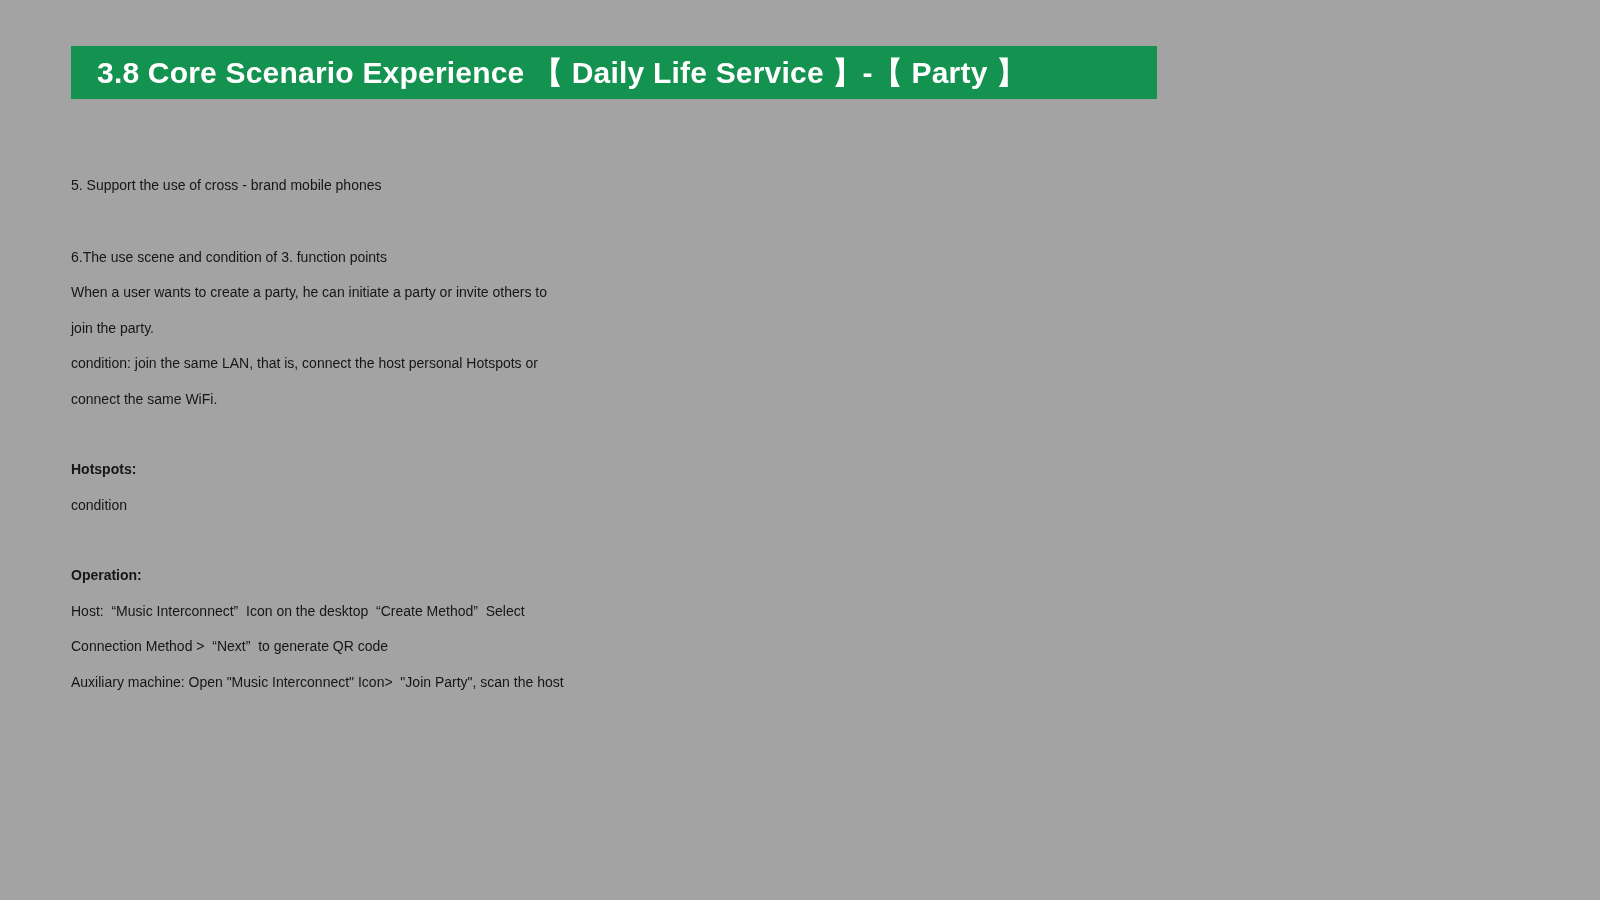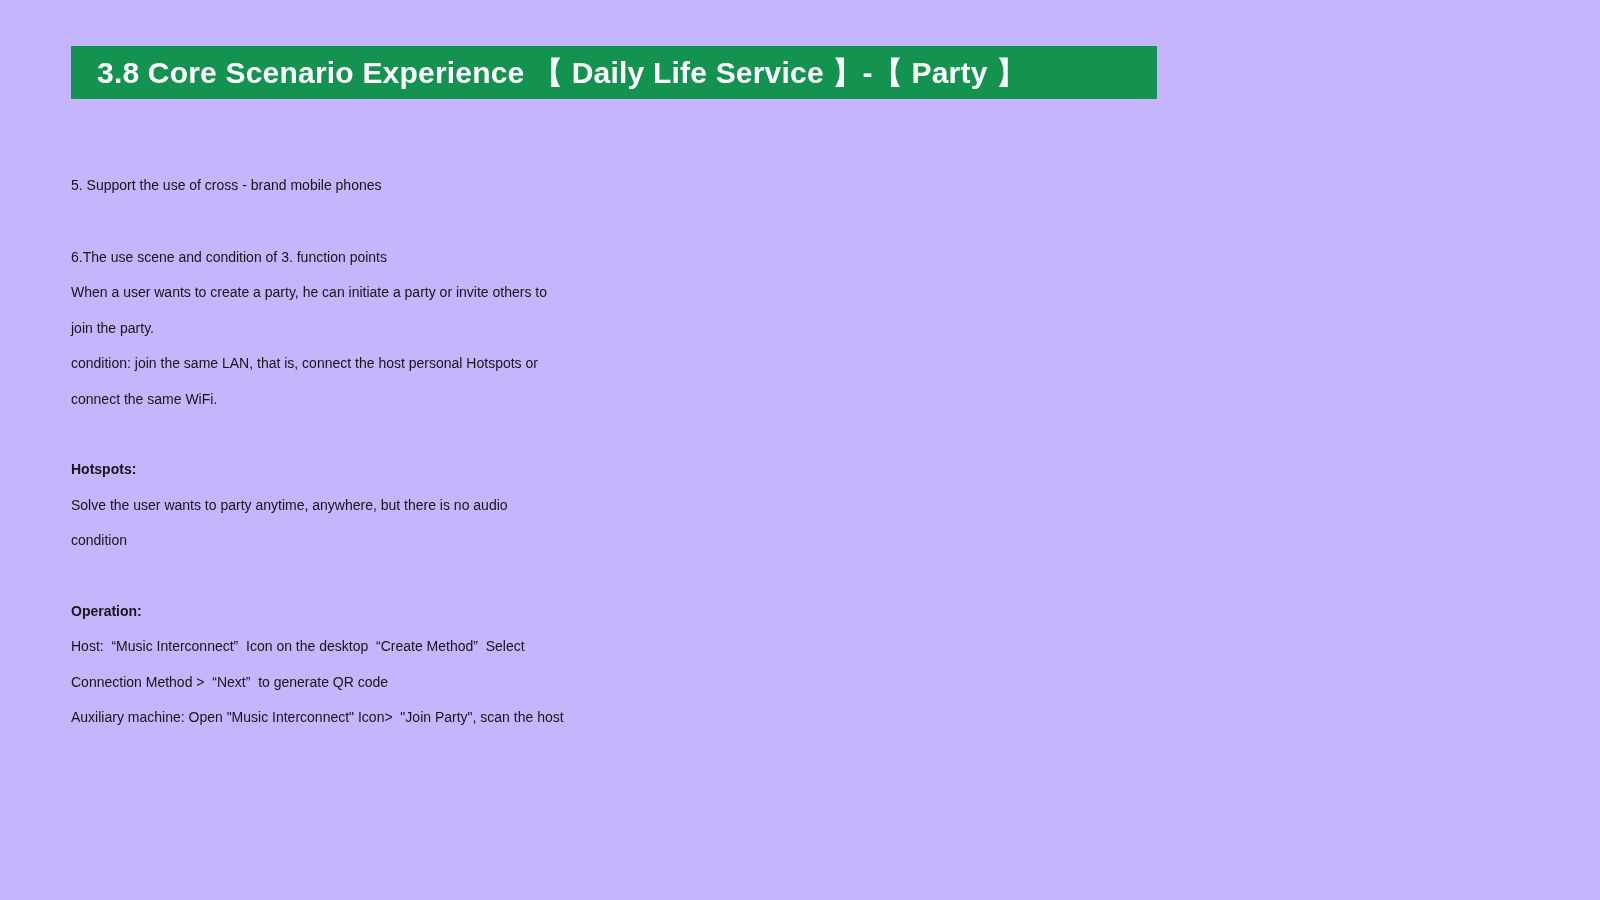--- a/index.html
+++ b/index.html
@@ -11,21 +11,21 @@
     width: 1600px;
     height: 900px;
     font-family: "Liberation Sans", sans-serif;
     color: #1a1a1a;
     overflow: hidden;
   }
   .slide {
     position: relative;
     width: 1600px;
     height: 900px;
-    background: #c4b5fd;
+    background: #a3a3a3;
   }
   .title-bar {
     position: absolute;
     left: 71px;
     top: 46px;
     width: 1086px;
     height: 53px;
     background: #14924f;
     display: flex;
     align-items: center;
@@ -79,21 +79,20 @@
 
     <p class="para">6.The use scene and condition of 3. function points</p>
     <p class="para">When a user wants to create a party, he can initiate a party or invite others to</p>
     <p class="para">join the party.</p>
     <p class="para">condition: join the same LAN, that is, connect the host personal Hotspots or</p>
     <p class="para">connect the same WiFi.</p>
 
     <div class="gap-md"></div>
 
     <p class="para bold">Hotspots:</p>
-    <p class="para">Solve the user wants to party anytime, anywhere, but there is no audio</p>
     <p class="para">condition</p>
 
     <div class="gap-md"></div>
 
     <p class="para bold">Operation:</p>
     <p class="para">Host:  “Music Interconnect”  Icon on the desktop  “Create Method”  Select</p>
     <p class="para">Connection Method &gt;  “Next”  to generate QR code</p>
     <p class="para">Auxiliary machine: Open "Music Interconnect" Icon&gt;  "Join Party", scan the host</p>
 
   </div>

